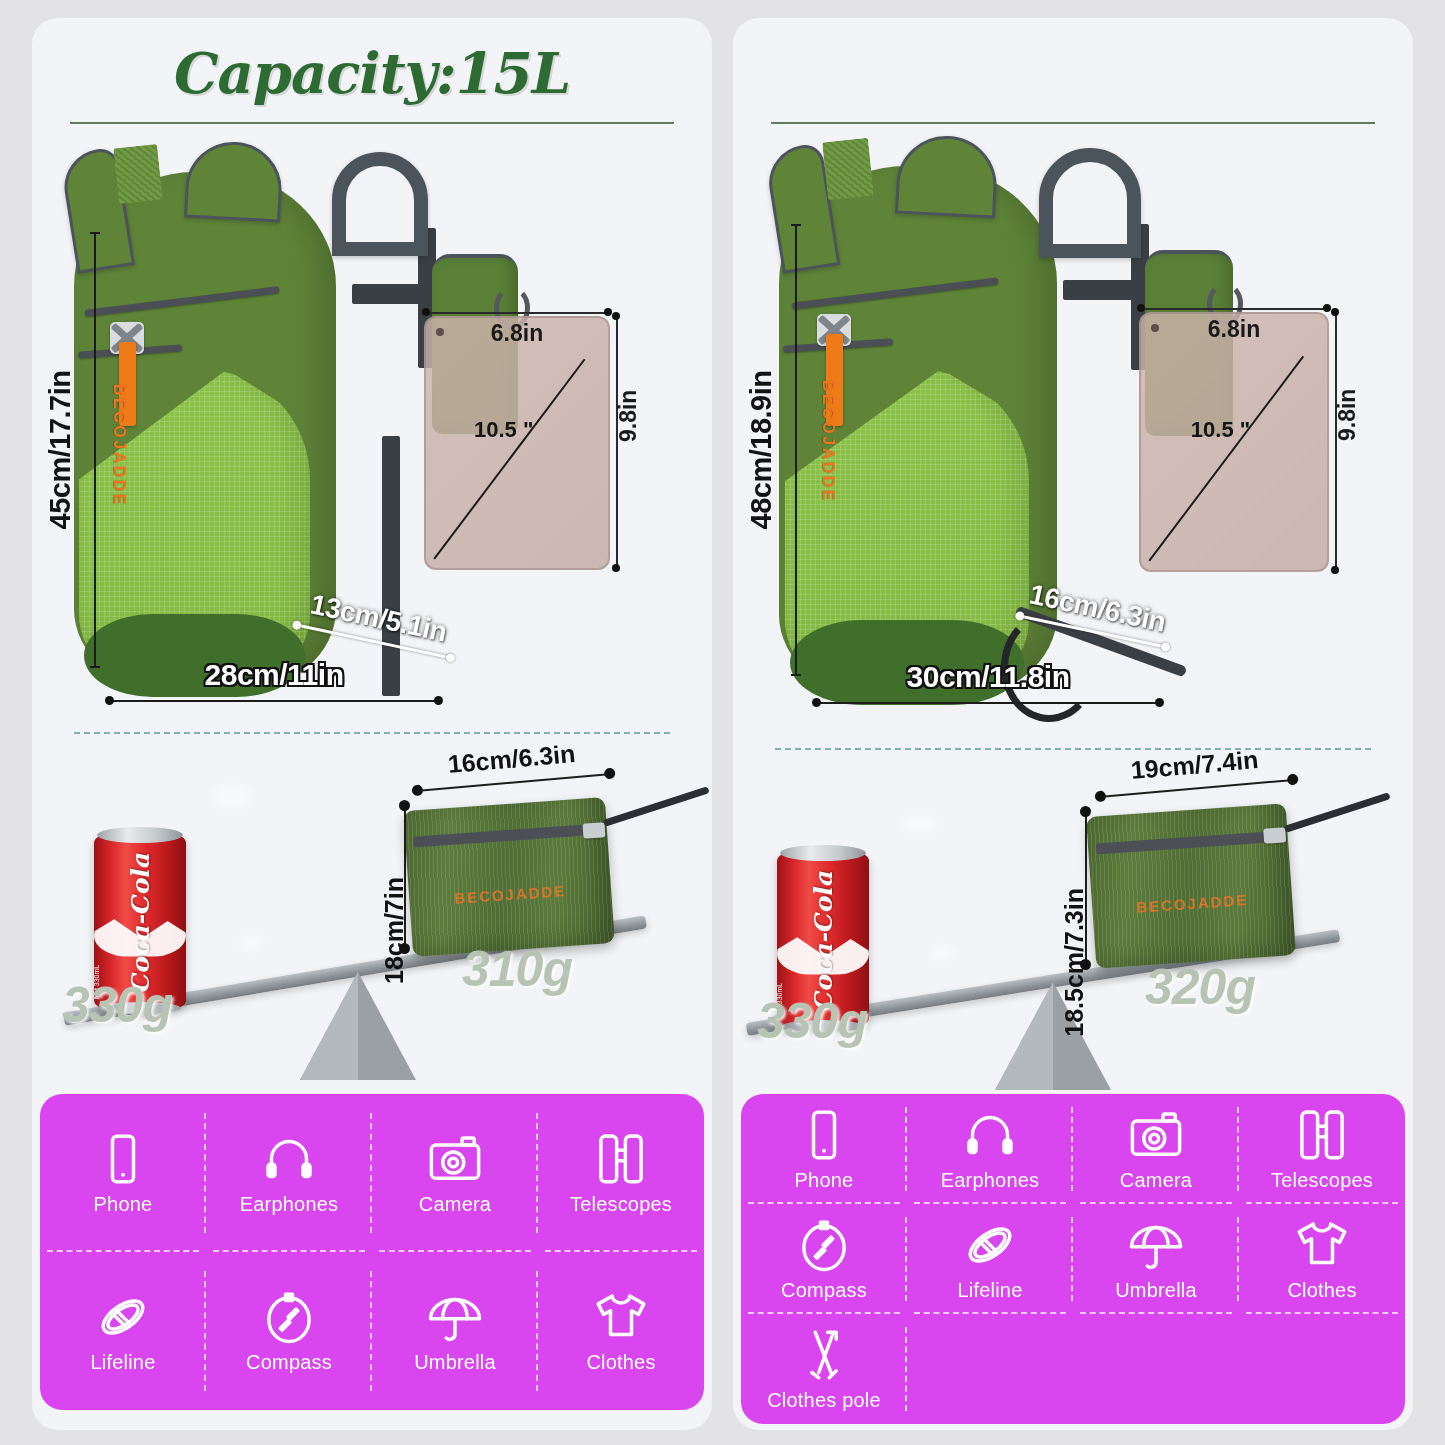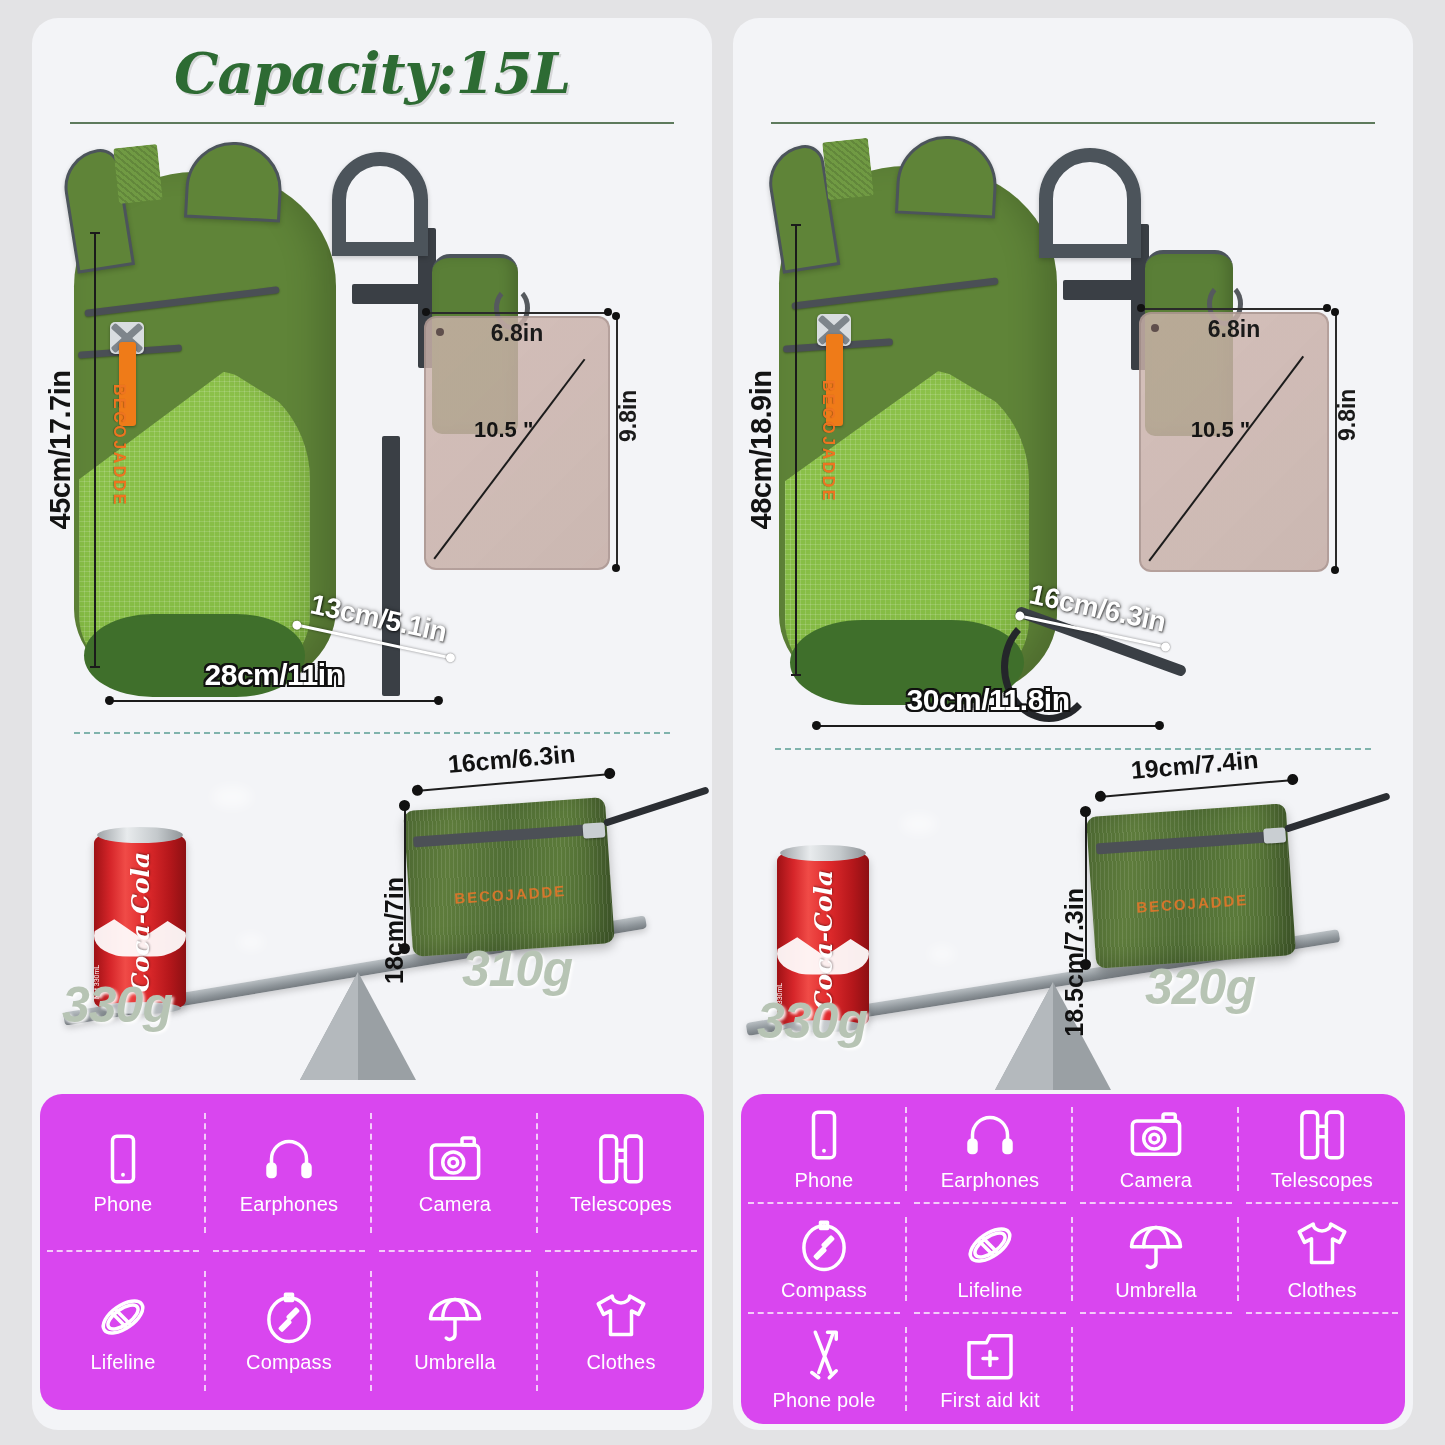--- a/index.html
+++ b/index.html
@@ -512,21 +512,21 @@
       <div class="pk-buckle-strap" style="position:absolute; left:268px; top:476px; width:96px; height:110px;"></div>
       <div class="pk-webbing" style="position:absolute; left:278px; top:500px; width:180px; height:11px; transform:rotate(20deg); border-radius:6px;"></div>
 
       <div class="v-dim" style="left:62px; top:88px; height:452px;">
         <div class="bar"></div>
         <div class="cap t"></div>
         <div class="cap b"></div>
         <div class="lbl">48cm/18.9in</div>
       </div>
 
-      <div class="h-dim" style="left:82px; top:589px; width:346px;">
+      <div class="h-dim" style="left:82px; top:566px; width:346px;">
         <div class="dot l"></div>
         <div class="dot r"></div>
         <div class="lbl">30cm/11.8in</div>
       </div>
 
       <div class="d-dim" style="left:284px; top:494px; width:152px; transform:rotate(12deg);">
         <div class="line"></div>
         <div class="dot l"></div>
         <div class="dot r"></div>
         <div class="lbl">16cm/6.3in</div>
@@ -653,25 +653,18 @@
               <path d="M22 8l-16 9 6 12 8-4v27h24V25l8 4 6-12-16-9a10 8 0 0 1-20 0z"></path>
             </svg></span>
         <span class="grid-label">Clothes</span>
       </div>
       <div class="grid-cell">
         <span class="grid-icon"><svg viewBox="0 0 64 64">
               <path d="M22 6l18 46M42 8L26 52"></path>
               <path d="M18 52l8 6M46 50l-8 8"></path>
               <path d="M36 6h10v8"></path>
             </svg></span>
-        <span class="grid-label">Phone pole</span>
-      </div>
-      <div class="grid-cell">
-        <span class="grid-icon"><svg viewBox="0 0 64 64">
-              <path d="M8 18h20l4-8h24v44a4 4 0 0 1-4 4H12a4 4 0 0 1-4-4z"></path>
-              <path d="M32 28v16M24 36h16"></path>
-            </svg></span>
-        <span class="grid-label">First aid kit</span>
+        <span class="grid-label">Clothes pole</span>
       </div>
     </div>
   </section>
 
 </div>
 
 </body></html>

